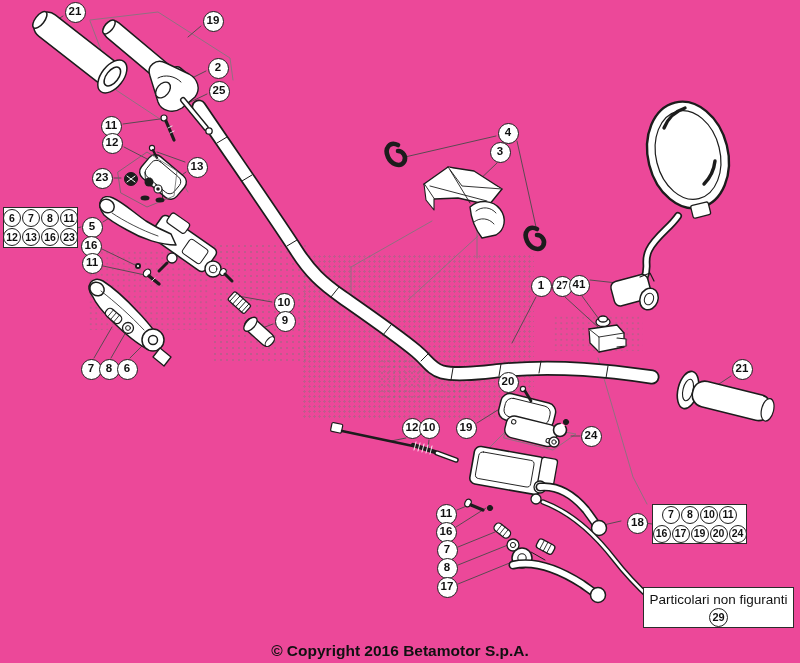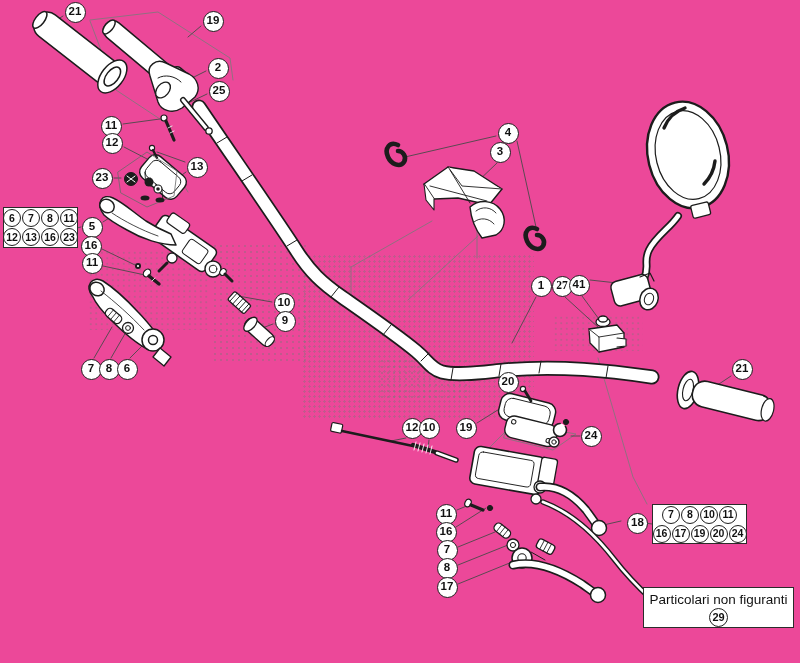--- a/index.html
+++ b/index.html
@@ -415,13 +415,14 @@
         <div class="callout small">20</div>
         <div class="callout small">24</div>
       </div>
     </div>
 
   <div class="note-box">
     <div class="note-title">Particolari non figuranti</div>
     <div class="callout">29</div>
   </div>
 
+  <div class="copyright">© Copyright 2016 Betamotor S.p.A.</div>
 </div>
 
 </body></html>

